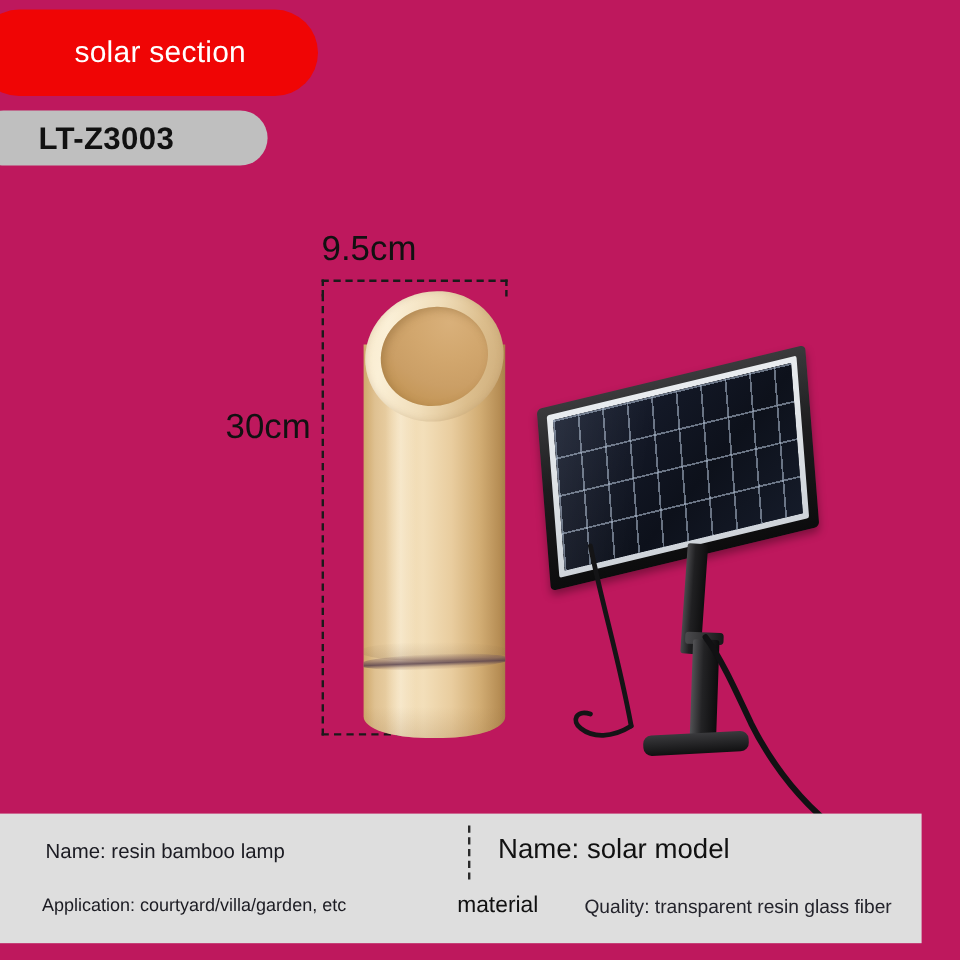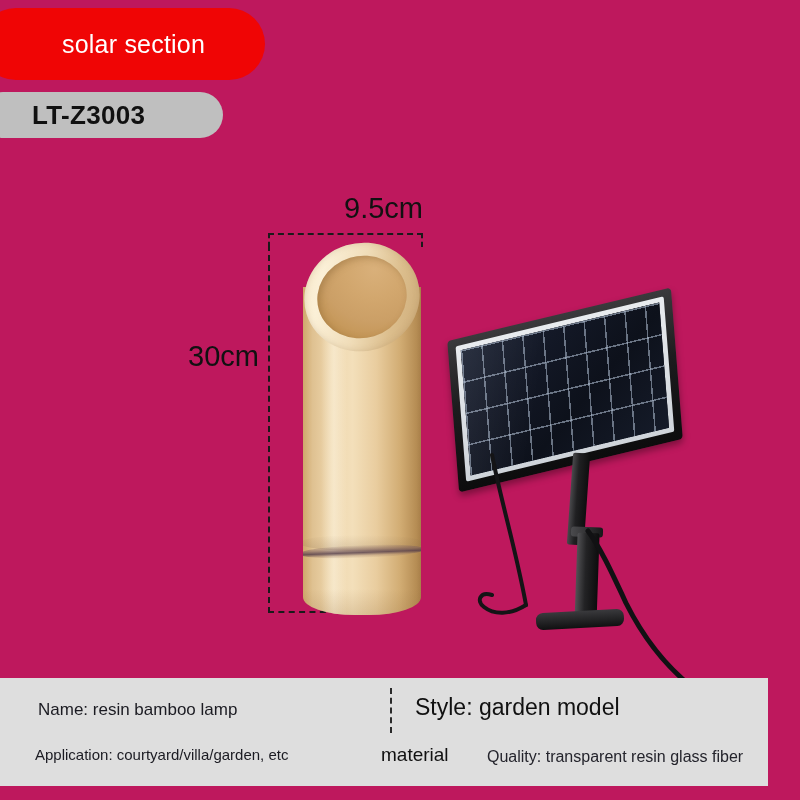--- a/index.html
+++ b/index.html
@@ -78,21 +78,21 @@
     height: 368px;
     border-left: 2px dashed #1a1a1a;
     border-bottom: 2px dashed #1a1a1a;
     box-sizing: border-box;
   }
   .dim-label-width {
     position: absolute;
     left: 268px;
     top: 192px;
     width: 155px;
-    text-align: right;
+    text-align: left;
     font-size: 29px;
     color: #111111;
     white-space: nowrap;
   }
   .dim-label-height {
     position: absolute;
     left: 168px;
     top: 340px;
     font-size: 29px;
     color: #111111;
@@ -415,18 +415,18 @@
       <path d="M 52 140 C 62 190, 76 235, 86 290" fill="none" stroke="#141416" stroke-width="4" stroke-linecap="round"></path>
       <path d="M 86 290 C 70 300, 54 300, 44 292 C 36 286, 40 276, 52 280" fill="none" stroke="#141416" stroke-width="4" stroke-linecap="round"></path>
       <path d="M 148 216 C 160 232, 172 258, 186 288 C 206 328, 232 356, 252 372" fill="none" stroke="#111113" stroke-width="5" stroke-linecap="round"></path>
     </svg>
   </div>
 
   <div class="info-panel">
     <div class="info-name">Name: resin bamboo lamp</div>
     <div class="info-application">Application: courtyard/villa/garden, etc</div>
     <div class="info-divider"></div>
-    <div class="info-style">Style: garden model</div>
+    <div class="info-style">Name: solar model</div>
     <div class="info-material">material</div>
     <div class="info-quality">Quality: transparent resin glass fiber</div>
   </div>
 
 </div>
 
 </body></html>

